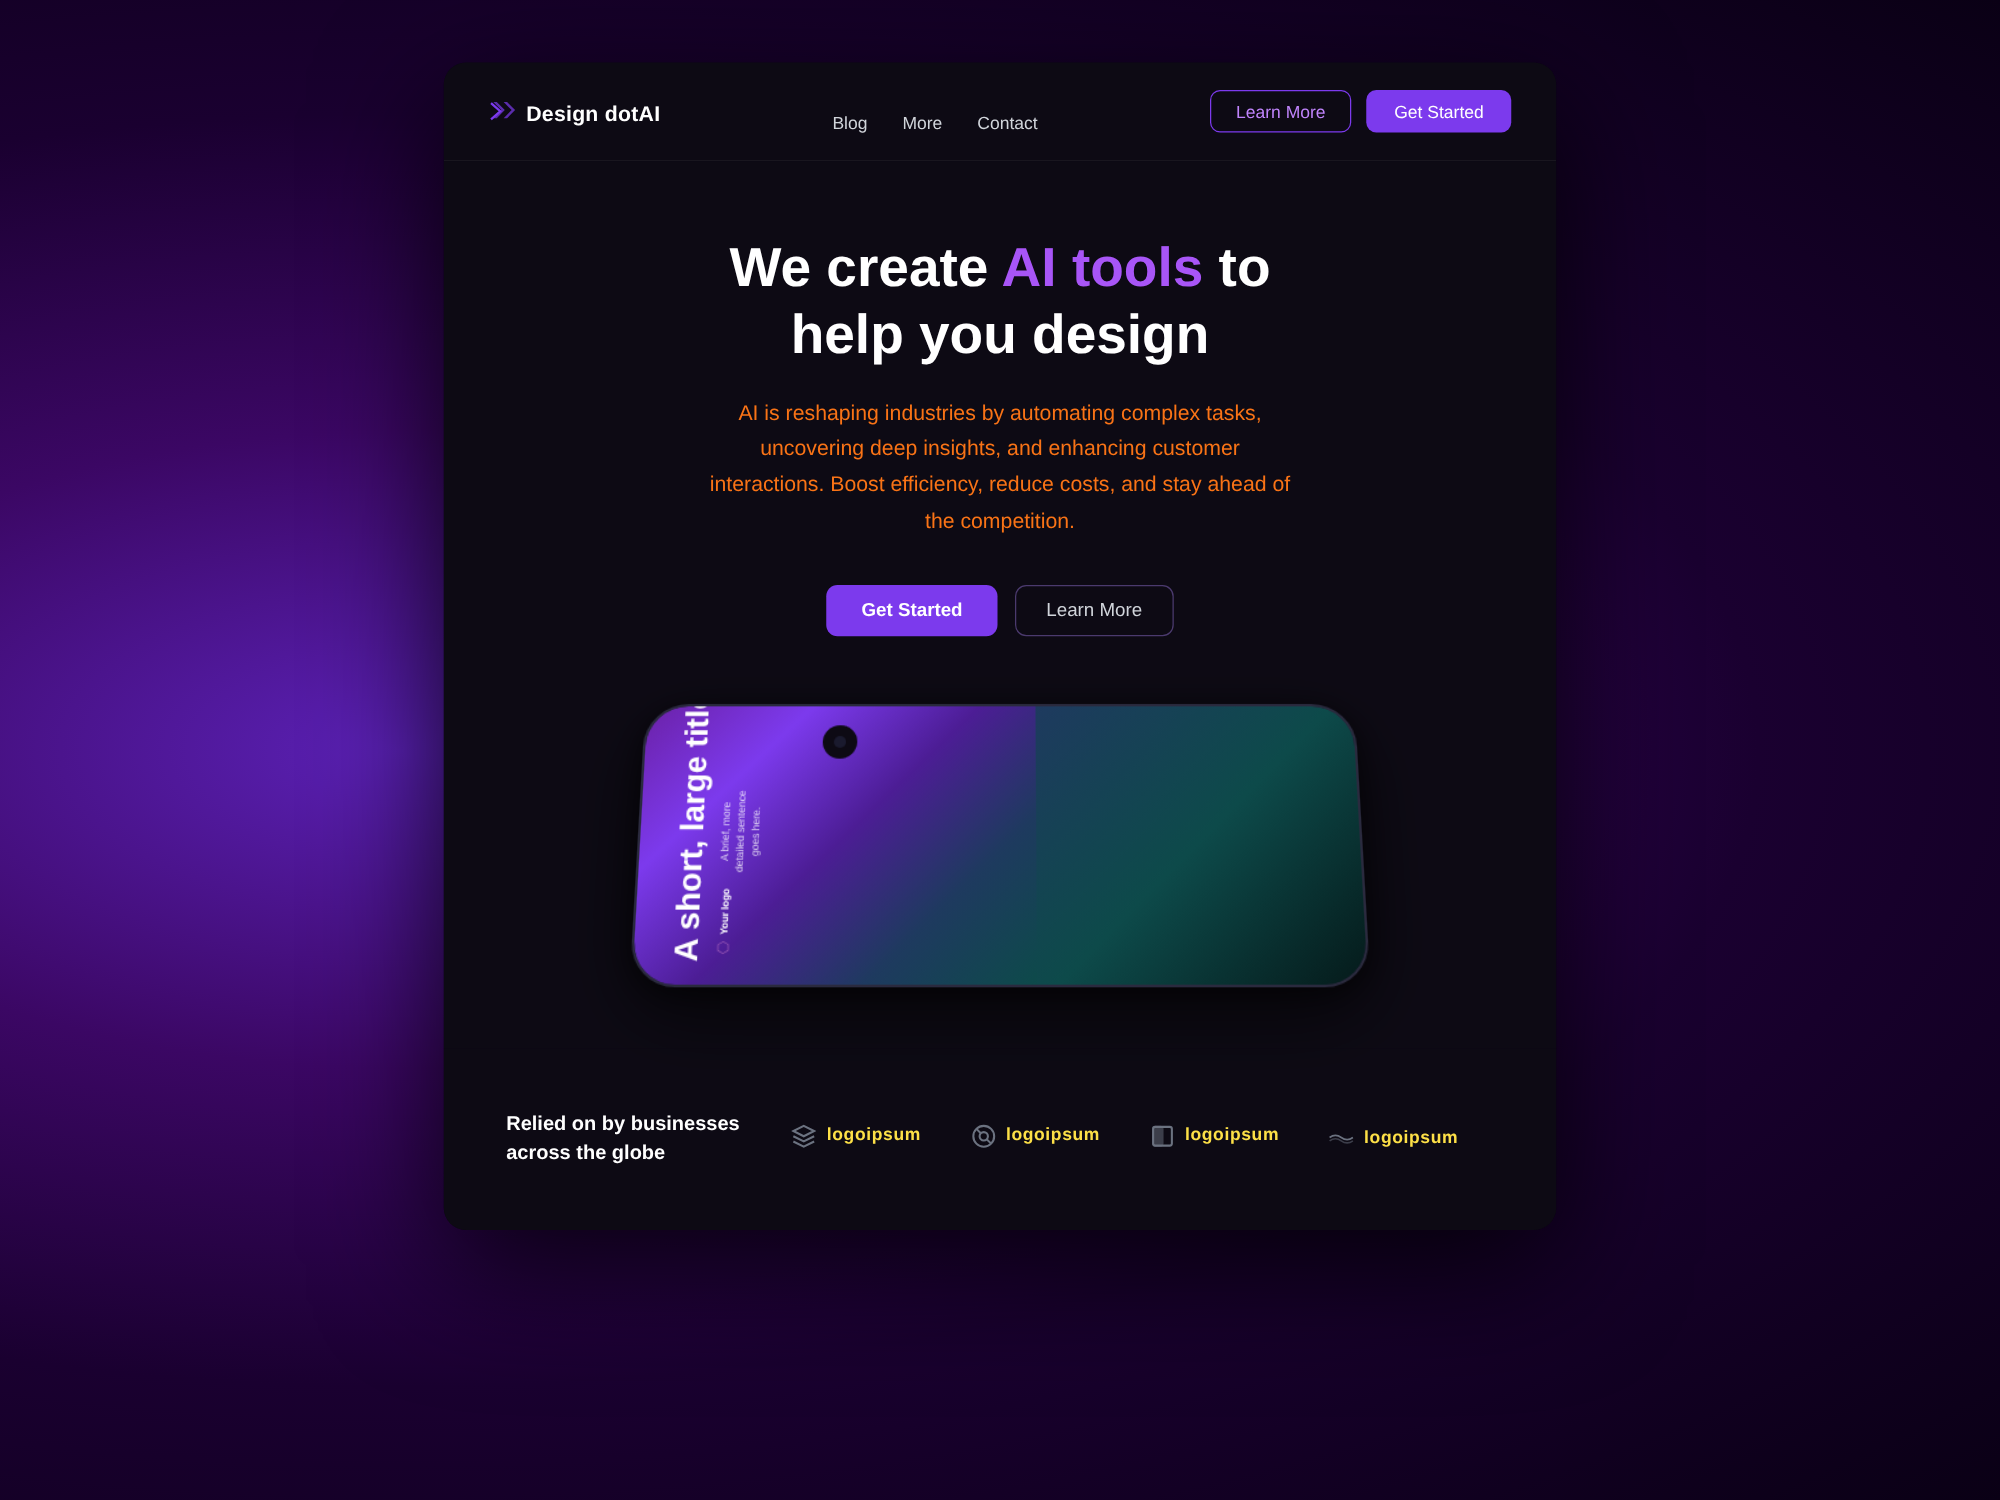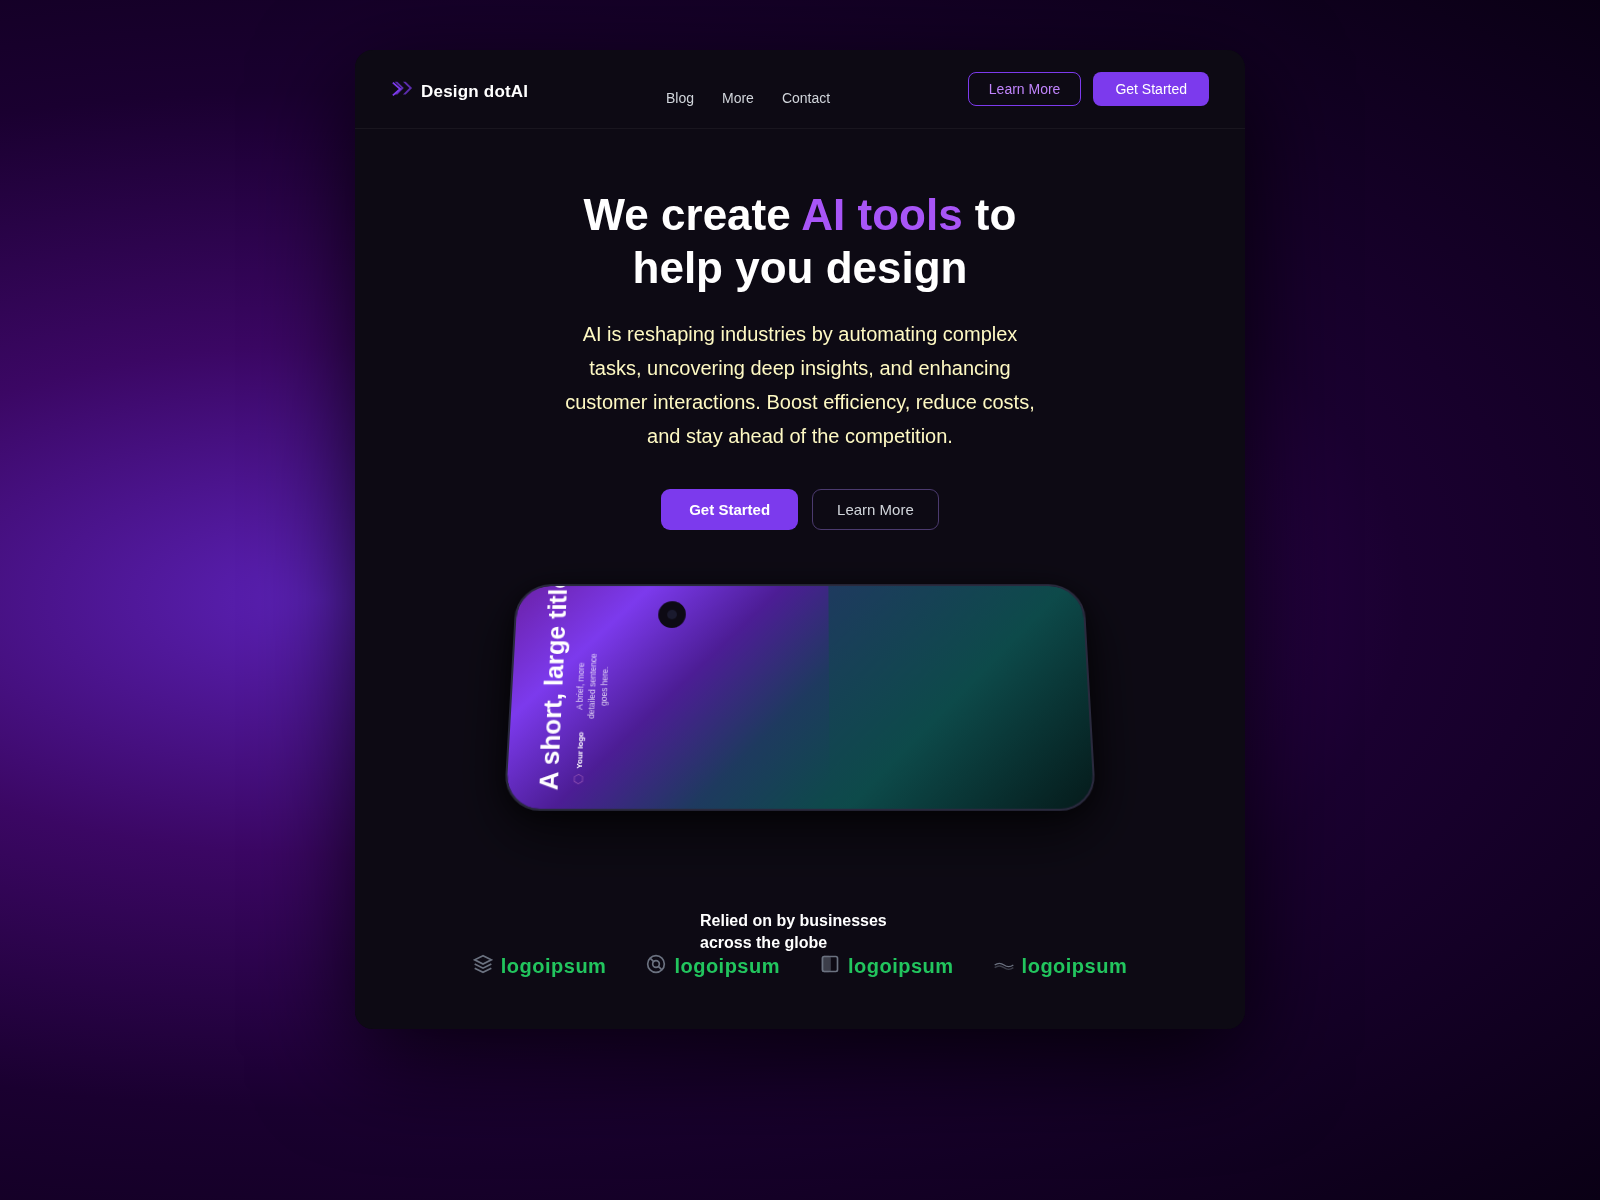--- a/index.html
+++ b/index.html
@@ -93,22 +93,22 @@
       font-size: 44px;
       font-weight: 700;
       color: #ffffff;
       line-height: 1.2;
       margin-bottom: 22px;
     }
     .hero-title .ai-highlight {
       color: #a855f7;
     }
     .hero-subtitle {
-      font-size: 20px;
-      color: #fef9c3;
+      font-size: 17px;
+      color: #f97316;
       line-height: 1.7;
       max-width: 480px;
       margin: 0 auto 36px;
     }
     .hero-buttons {
       display: flex;
       align-items: center;
       justify-content: center;
       gap: 14px;
       margin-bottom: 50px;
@@ -202,43 +202,42 @@
       background: #1a1a2e;
       border-radius: 50%;
     }
     
     .logos-section {
       background: #0d0a14;
       padding: 50px 50px 50px;
       display: flex;
       align-items: center;
       gap: 0;
-      flex-direction: column;
     }
     .logos-tagline {
       color: #ffffff;
       font-size: 16px;
       font-weight: 700;
       line-height: 1.4;
       min-width: 200px;
       flex-shrink: 0;
     }
     .logos-grid {
       display: flex;
       align-items: center;
       gap: 40px;
       flex: 1;
       justify-content: center;
     }
     .logo-item {
       display: flex;
-      align-items: center;
+      align-items: flex-start;
       gap: 8px;
-      color: #22c55e;
-      font-size: 20px;
+      color: #fde047;
+      font-size: 14px;
       font-weight: 600;
       letter-spacing: 0.5px;
     }
     .logo-item-icon {
       font-size: 18px;
       color: #6b7280;
     }
   </style>
 </head>
 <body>

